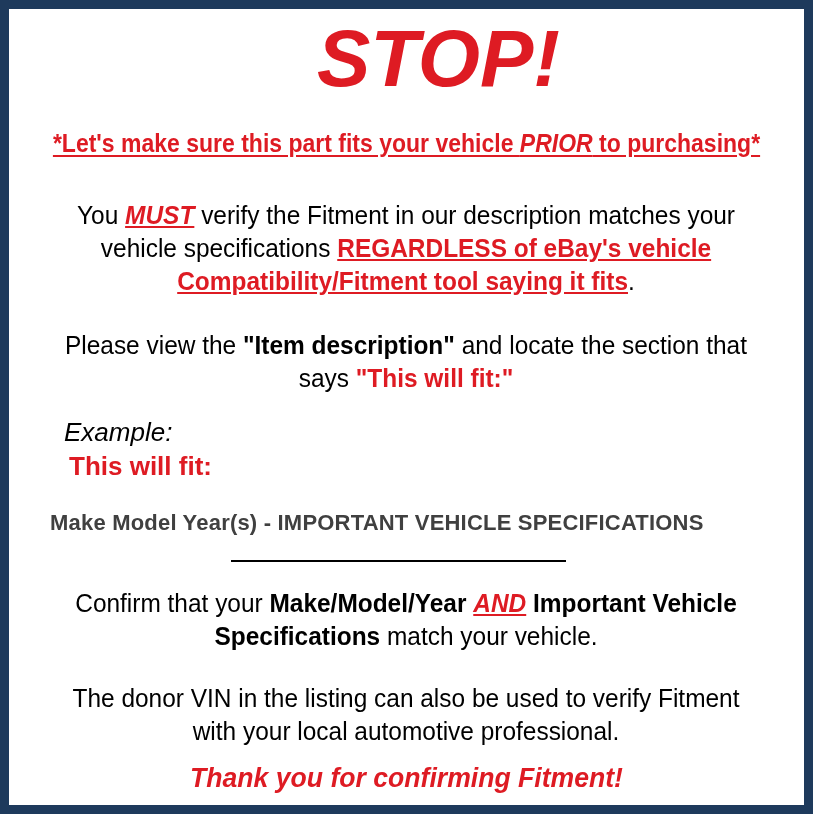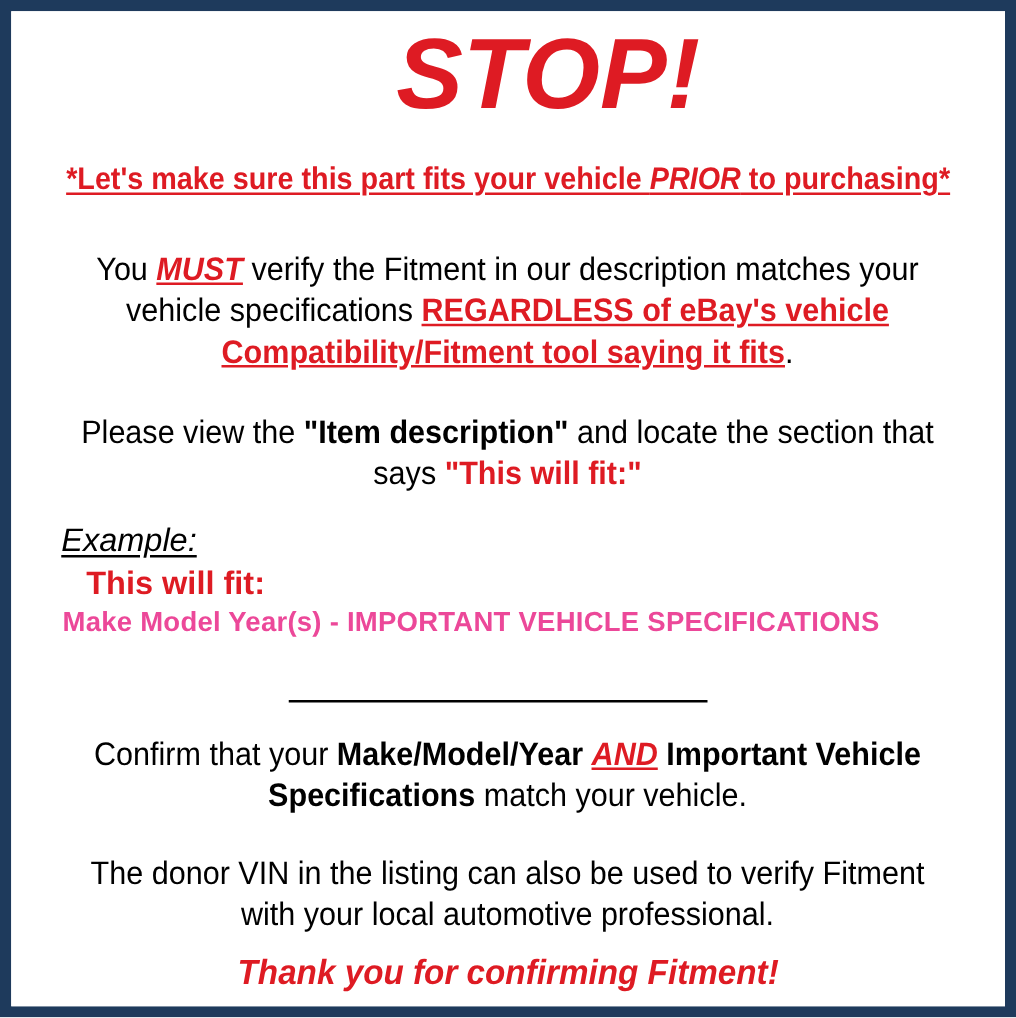--- a/index.html
+++ b/index.html
@@ -95,48 +95,47 @@
   .para .bi { font-weight: bold; font-style: italic; }
 
   #p-must     { top: 190px; }
   #p-please   { top: 320px; }
   #p-confirm  { top: 578px; }
   #p-vin      { top: 673px; }
 
   
   .example-label {
     position: absolute;
-    left: 40px;
+    left: 55px;
     top: 408px;
     font-size: 26px;
     line-height: 31px;
     font-style: italic;
     color: #000000;
-    text-decoration: underline;
     text-underline-offset: 3px;
     font-family: "Liberation Sans Narrow", "Liberation Sans", "DejaVu Sans Condensed", sans-serif;
   }
   .example-fit {
     position: absolute;
     left: 60px;
     top: 442px;
     font-size: 26px;
     line-height: 31px;
     font-weight: bold;
     color: #de1b23;
     font-family: "Liberation Sans Narrow", "Liberation Sans", "DejaVu Sans Condensed", sans-serif;
   }
   .example-spec {
     position: absolute;
     left: 41px;
-    top: 475px;
+    top: 500px;
     font-size: 22px;
     line-height: 27px;
     font-weight: bold;
-    color: #ec4899;
+    color: #404040;
     letter-spacing: 0.2px;
     font-family: "Liberation Sans Narrow", "Liberation Sans", "DejaVu Sans Condensed", sans-serif;
     white-space: nowrap;
   }
 
   
   .divider {
     position: absolute;
     left: 222px;
     top: 551px;

